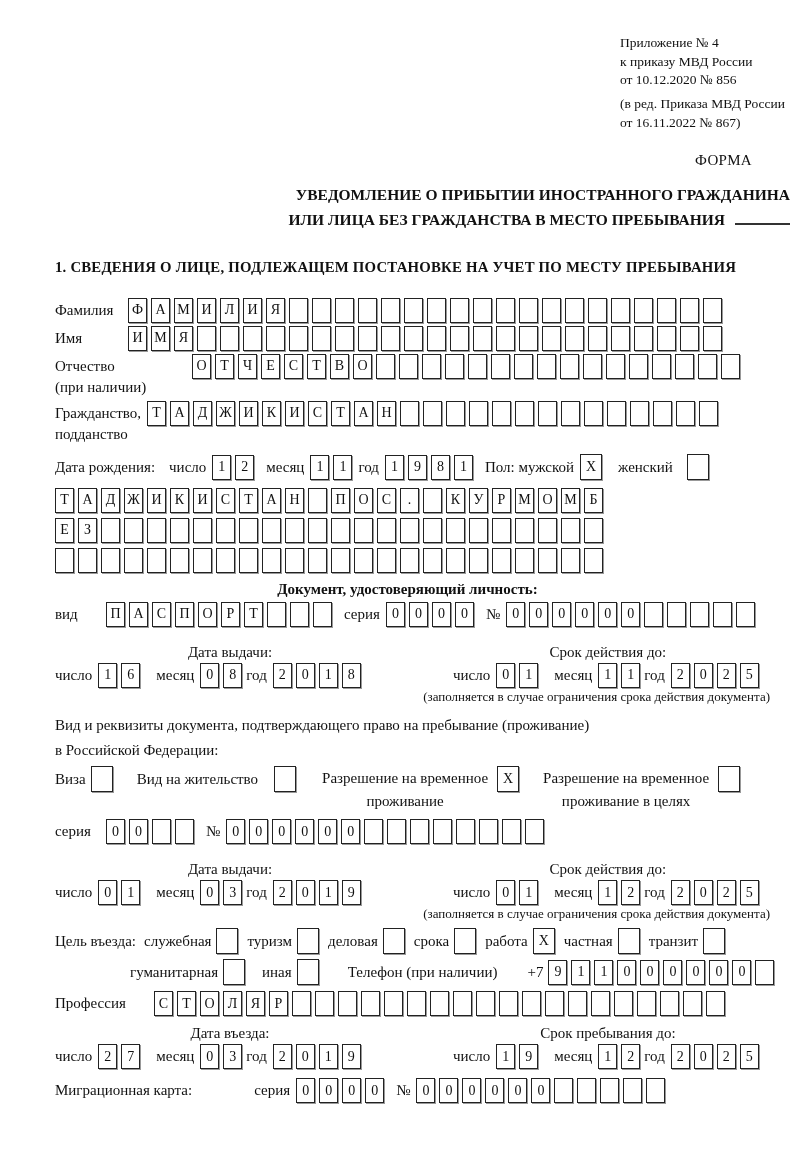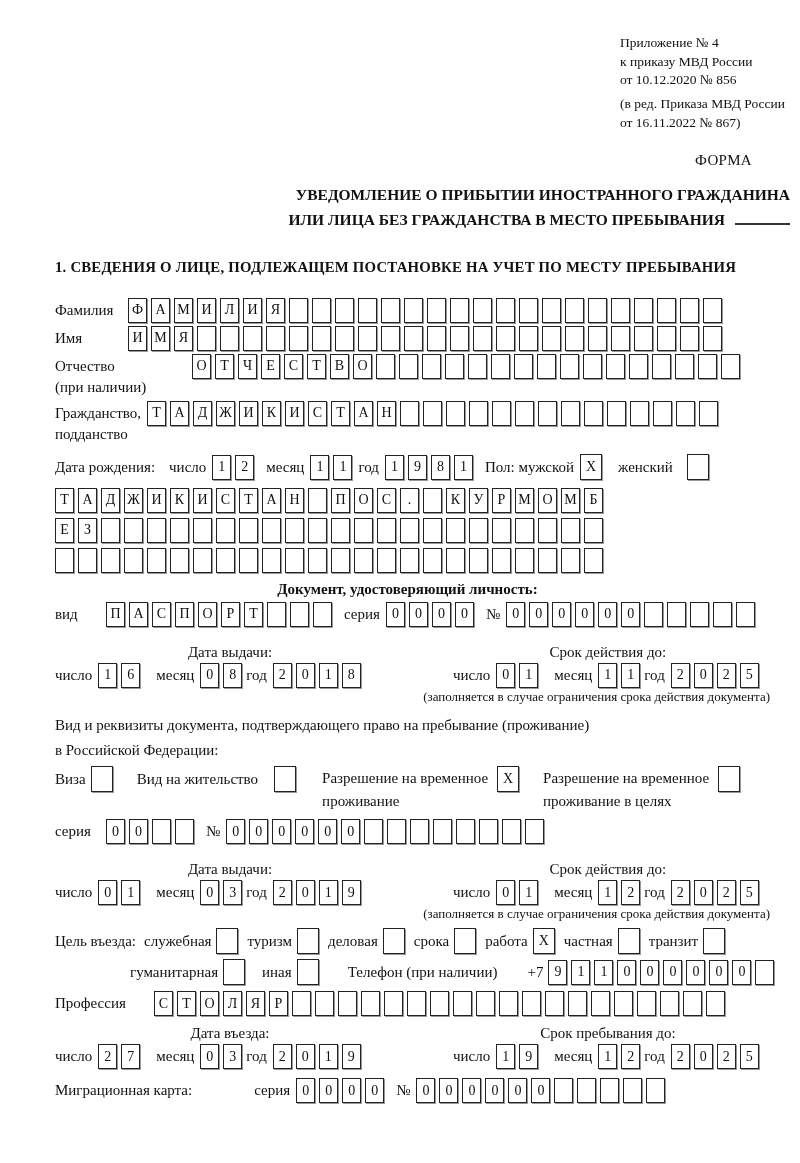--- a/index.html
+++ b/index.html
@@ -27,21 +27,21 @@
   .dates2{display:flex;margin-top:16px}
   .dcolL{width:350px;flex:none}
   .dcolR{margin-left:48px;flex:none}
   .dhead{text-align:center;margin-bottom:1px;line-height:19px}
   .dgrp{display:flex;align-items:center}
   .note{font-size:13px;text-align:right;margin:1px 20px 6px 0;line-height:16px}
   .intro{margin-top:8px;line-height:1.7}
   .optrow{display:flex;align-items:flex-start;margin-top:2px;margin-bottom:6px}
   .opt{display:flex;align-items:flex-start;flex:none}
   .olbl{line-height:26px}
-  .olbl-multi{line-height:1.55;padding-top:1px}
+  .olbl-multi{text-align:center;line-height:1.55;padding-top:1px}
   .opt .chk{margin-left:9px;margin-top:0}
   .purp{display:flex;align-items:center;margin-top:6px}
   .purp .t{margin-right:5px}
   .purp .chk{margin-right:9px}
 </style>
 </head>
 <body>
 
 <div class="page">
 

